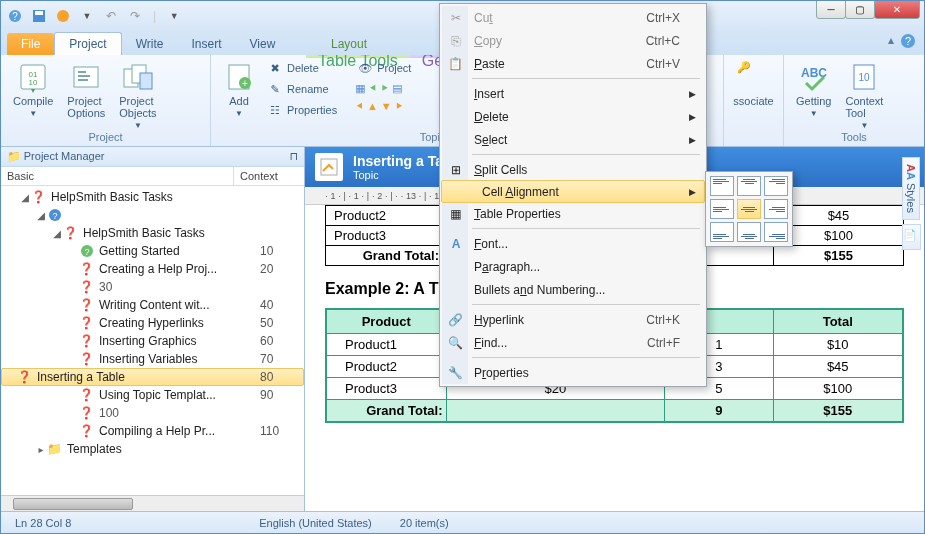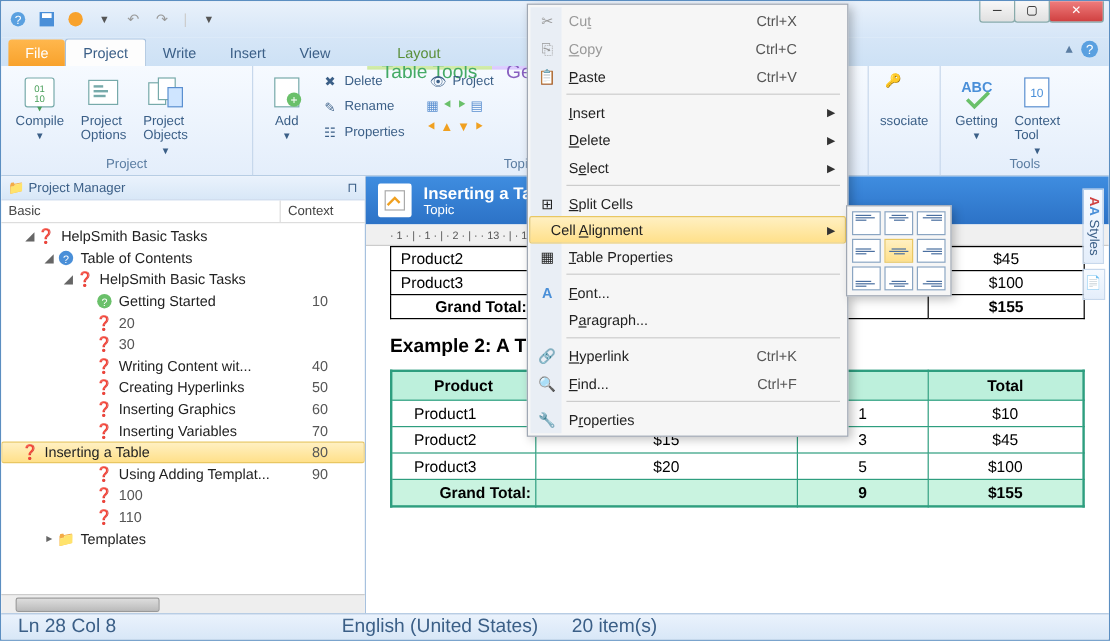--- a/index.html
+++ b/index.html
@@ -77,31 +77,31 @@
 table.sample2 th { background:#bdf0dc; border:1px solid #2e9e7f; padding:4px; font-size:13px;}
 table.sample2 td { border:1px solid #2e9e7f; padding:3px; font-size:13px; text-align:center;}
 table.sample2 .left { text-align:left; padding-left:18px;}
 table.sample2 .gt-row td { background:#c9f3e0; font-weight:bold; }
 table.sample2 .gt-row .left { text-align:right; }
 
 .side-tabs { position:absolute; right:2px; top:156px; width:20px; }
 .side-tab { writing-mode: vertical-rl; font-size:11px; padding:6px 2px; background:linear-gradient(#f6faff,#e4eefb); border:1px solid #c7d8ec; margin-bottom:4px; color:#3b5f87; }
 
 
-.status { position:absolute; bottom:0; left:0; right:0; height:22px; background:linear-gradient(#eaf2fc,#d8e7f7); border-top:1px solid #a7c1de; display:flex; align-items:center; font-size:16px; color:#3b5f87; }
+.status { position:absolute; bottom:0; left:0; right:0; height:22px; background:linear-gradient(#eaf2fc,#d8e7f7); border-top:1px solid #a7c1de; display:flex; align-items:center; font-size:11px; color:#3b5f87; }
 .status > div { padding: 0 14px; }
 
 
 .ctx-menu { position:absolute; left:438px; top:2px; width:268px; background:#f6f6f6; border:1px solid #9fa7b3; box-shadow:3px 3px 8px rgba(0,0,0,.25); z-index:50; padding:2px; }
 .cm-iconcol { position:absolute; left:2px; top:2px; bottom:2px; width:26px; background:#e9eef5; }
 .cm-item { position:relative; display:flex; align-items:center; padding: 0 10px 0 32px; height:23px; font-size:12px; color:#222; }
-.cm-item .sc { position:absolute; right:40px; color:#555; }
+.cm-item .sc { position:absolute; right:24px; color:#555; }
 .cm-item .arr { position:absolute; right:8px; font-size:9px; color:#333;}
 .cm-item.disabled { color:#999; }
-.cm-item.sel { background: linear-gradient(#fff0c2,#ffe08a); border:1px solid #e9c762; border-radius:2px; margin:-1px; padding-left:17px;}
+.cm-item.sel { background: linear-gradient(#fff0c2,#ffe08a); border:1px solid #e9c762; border-radius:2px; margin:-1px; padding-left:40px;}
 .cm-sep { height:1px; background:#ccc; margin: 3px 4px 3px 30px; }
 .cm-ico { position:absolute; left:6px; width:16px; height:16px; display:flex; align-items:center; justify-content:center; font-size:12px;}
 
 
 .sub-menu { position:absolute; left:704px; top:170px; background:#f6f6f6; border:1px solid #9fa7b3; box-shadow:3px 3px 8px rgba(0,0,0,.25); z-index:60; padding:4px; }
 .align-grid { display:grid; grid-template-columns: repeat(3, 24px); grid-template-rows: repeat(3, 20px); gap:3px; }
 .align-cell { border:1px solid #8aa5c2; background:#fff; display:flex; flex-direction:column; justify-content:center; padding:2px; gap:1px;}
 .align-cell span { height:1px; background:#4a6fa0; display:block; }
 .align-cell.sel { background: linear-gradient(#fff0c2,#ffe08a); border:1px solid #e9c762;}
 
@@ -295,21 +295,20 @@
           <span class="txt">HelpSmith Basic Tasks</span>
         </div>
       <div class="tree-row indent2">
           <span class="exp">◢</span>
           <span class="ico">
             <svg width="14" height="14">
               <circle cx="7" cy="7" r="6" fill="#4a8fd8"></circle>
               <text x="7" y="11" text-anchor="middle" font-size="9" fill="#fff">?</text>
             </svg>
           </span>
-          <span class="txt">Table of Contents</span>
         </div>
       <div class="tree-row indent3">
           <span class="exp">◢</span>
           <span class="ico">❓</span>
           <span class="txt">HelpSmith Basic Tasks</span>
           <span class="ctx"></span>
         </div>
       <div class="tree-row indent4">
           <span class="exp"></span>
           <span class="ico">
@@ -317,20 +316,21 @@
               <circle cx="7" cy="7" r="6" fill="#6ac06a"></circle>
               <text x="7" y="11" text-anchor="middle" font-size="9" fill="#fff">?</text>
             </svg>
           </span>
           <span class="txt">Getting Started</span>
           <span class="ctx">10</span>
         </div>
       <div class="tree-row indent4">
           <span class="exp"></span>
           <span class="ico">❓</span>
+          <span class="txt">Creating a Help Proj...</span>
           <span class="ctx">20</span>
         </div>
       <div class="tree-row indent4">
           <span class="exp"></span>
           <span class="ico">❓</span>
           <span class="ctx">30</span>
         </div>
       <div class="tree-row indent4">
           <span class="exp"></span>
           <span class="ico">❓</span>
@@ -357,31 +357,32 @@
         </div>
       <div class="tree-row indent4 sel">
           <span class="exp"></span>
           <span class="ico">❓</span>
           <span class="txt">Inserting a Table</span>
           <span class="ctx">80</span>
         </div>
       <div class="tree-row indent4">
           <span class="exp"></span>
           <span class="ico">❓</span>
-          <span class="txt">Using Adding Templat...</span>
+          <span class="txt">Using Topic Templat...</span>
           <span class="ctx">90</span>
         </div>
       <div class="tree-row indent4">
           <span class="exp"></span>
           <span class="ico">❓</span>
           <span class="ctx">100</span>
         </div>
       <div class="tree-row indent4">
           <span class="exp"></span>
           <span class="ico">❓</span>
+          <span class="txt">Compiling a Help Pr...</span>
           <span class="ctx">110</span>
         </div>
       <div class="tree-row indent2">
           <span class="exp">▸</span>
           <span class="ico">📁</span>
           <span class="txt">Templates</span>
         </div>
     </div>
     <div class="hscroll">
         <div class="thumb"></div>
@@ -515,20 +516,23 @@
       <span><u class="mn">T</u>able Properties</span>
     </div>
   <div class="cm-sep"></div>
   <div class="cm-item">
       <span class="cm-ico" style="color:#4a8fd8;font-weight:bold;">A</span>
       <span><u class="mn">F</u>ont...</span>
     </div>
   <div class="cm-item">
       <span>P<u class="mn">a</u>ragraph...</span>
     </div>
+  <div class="cm-item">
+      <span>Bullets a<u class="mn">n</u>d Numbering...</span>
+    </div>
   <div class="cm-sep"></div>
   <div class="cm-item">
       <span class="cm-ico">🔗</span>
       <span><u class="mn">H</u>yperlink</span>
       <span class="sc">Ctrl+K</span>
     </div>
   <div class="cm-item">
       <span class="cm-ico">🔍</span>
       <span><u class="mn">F</u>ind...</span>
       <span class="sc">Ctrl+F</span>

